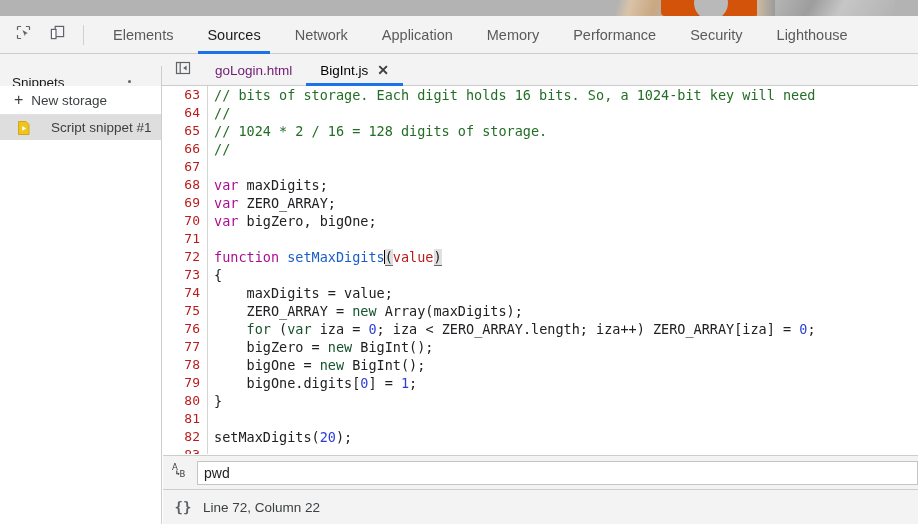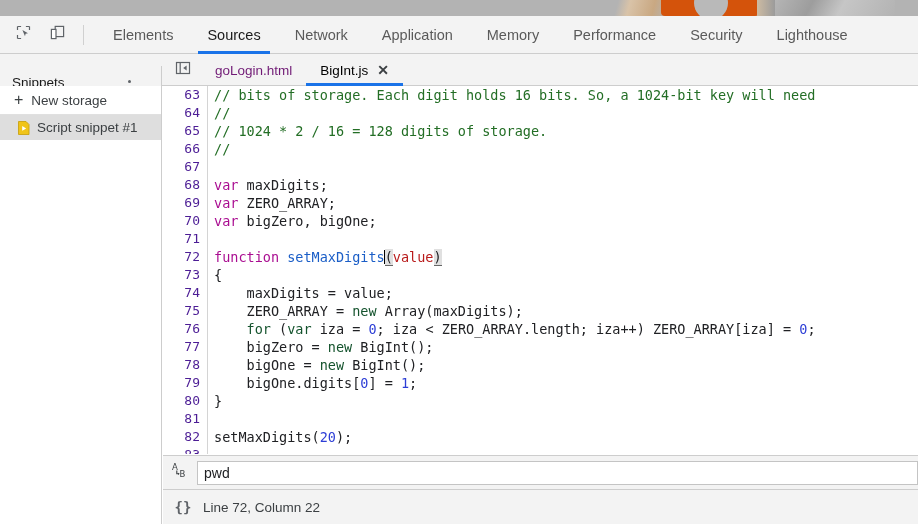--- a/index.html
+++ b/index.html
@@ -205,21 +205,21 @@
     font-size: 16px;
     color: #3c4043;
     line-height: 1;
     margin-top: -1px;
   }
   .snip-divider { height: 1px; background: #e0e0e0; }
   .snip-item {
     height: 25px;
     display: flex; align-items: center;
     padding-left: 18px;
-    gap: 7px;
+    gap: 21px;
     font-size: 13.5px;
     color: #3c4043;
     background: #dedede;
     cursor: pointer;
   }
   .snip-file-icon {
     width: 12px; height: 14px;
     position: relative;
     flex: 0 0 auto;
   }
@@ -243,21 +243,21 @@
   .cl {
     display: flex;
     height: 18px;
     align-items: center;
   }
   .ln {
     width: 44px;
     flex: 0 0 44px;
     text-align: right;
     padding-right: 7px;
-    color: #4c1d95;
+    color: #b91c1c;
     font-size: 13px;
     user-select: none;
   }
   .gutter-line {
     width: 1px;
     flex: 0 0 1px;
     background: #d4d4d4;
     height: 18px;
   }
   .code {

